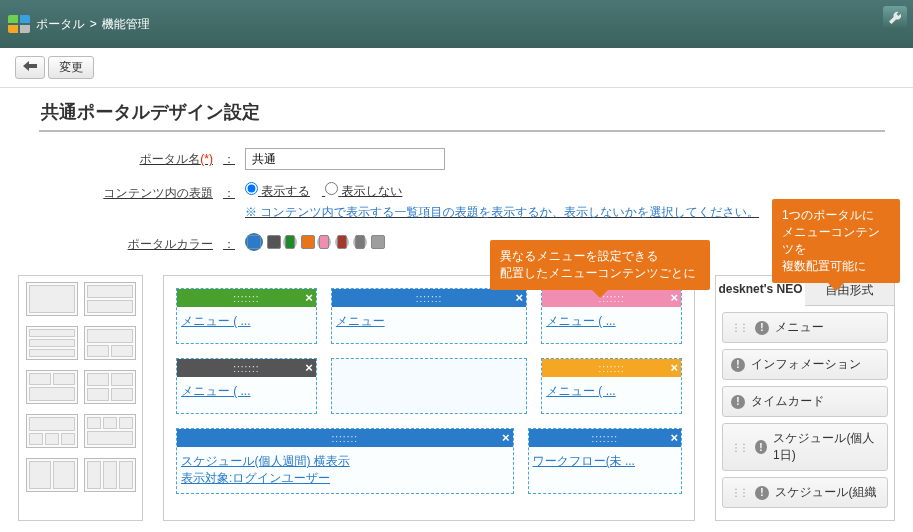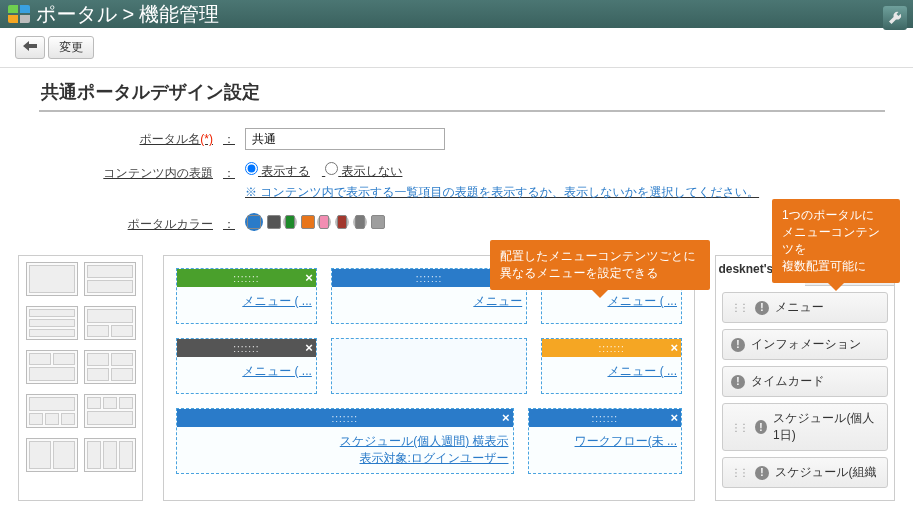--- a/index.html
+++ b/index.html
@@ -1,17 +1,17 @@
 <!DOCTYPE html>
 <html><head>
 <meta charset="utf-8">
 <style>
   * { box-sizing: border-box; margin: 0; padding: 0; }
   body { font-family: "Meiryo","Hiragino Kaku Gothic Pro",sans-serif; font-size: 12px; color: #333; background: #fff; width: 913px; }
-  .hdr { background: linear-gradient(#4b7673,#3a615e); height: 28px; display: flex; align-items: center; padding: 0 8px; color: #fff; font-size: 20px; position: relative; }
+  .hdr { background: linear-gradient(#4b7673,#3a615e); height: 48px; display: flex; align-items: center; padding: 0 8px; color: #fff; font-size: 12px; position: relative; }
   .hdr .ibox { width: 22px; height: 18px; margin-right: 6px; border-radius:2px;}
   .hdr svg.ibox { margin-right:6px;}
   .hdr .wrench { position:absolute; right:6px; top:6px; width:24px; height:24px; display:flex; align-items:center; justify-content:center; background:linear-gradient(#6fa09c,#3d6663); border-radius:3px; }
   .toolbar { padding: 8px 15px; border-bottom:1px solid #ddd;}
   .btn { display:inline-block; border:1px solid #bbb; border-radius:3px; background:linear-gradient(#fefefe,#e6e6e6); padding:2px 10px; font-size:12px; color:#333; cursor:pointer; height:23px; line-height:17px; vertical-align:middle;text-align:center;}
   .btn.back { width:30px; text-align:center; padding:2px 0;}
   .main { padding: 8px 28px 0 24px; margin-left: 15px;}
   h2 { font-size:18px; font-weight:bold; border-bottom:2px solid #bbb; padding:4px 2px 6px; margin-bottom:16px;}
   .formrow { display:flex; align-items:flex-start; margin-bottom:12px;text-decoration:underline;}
   .flabel { width:180px; text-align:right; padding-right:6px; padding-top:3px; color:#444;}
@@ -31,21 +31,21 @@
   .thumb { width:52px; height:34px; border:1px solid #bbb; background:#fafafa; display:flex; flex-direction:column; padding:2px; gap:2px;}
   .th-line { flex:1; background:#eee; border:1px solid #ccc;}
   .th-split { display:flex; gap:2px; flex:1;}
   .th-split div { flex:1; background:#eee; border:1px solid #ccc;}
   .canvas { flex:1; border:1px solid #ccc; background:#fff; padding:12px; height:246px; overflow:auto;}
   .crow { display:flex; gap:14px; margin-bottom:14px;}
   .widget { border:1px dashed #4aa3df; background:#fafeff; flex:1; min-width:0; min-height:56px;}
   .whdr { height:18px; position:relative; display:flex; align-items:center; justify-content:center;}
   .whdr .dots { color:#fff; letter-spacing:1px; font-size:10px; opacity:.85;}
   .whdr .x { position:absolute; right:3px; top:1px; color:#fff; font-size:13px; font-weight:bold; cursor:pointer;}
-  .wbody { padding:6px 4px; text-align:right;}
+  .wbody { padding:6px 4px; text-align:left;}
   .wlink { color:#2a7bc9; text-decoration:underline; font-size:12px;}
   .empty-slot { border:1px dashed #4aa3df; flex:1; min-height:56px; background:#f6fbff;}
   .side { width:180px; border:1px solid #ccc; background:#fff; height:246px; overflow:auto; display:flex; flex-direction:column;}
   .tabs { display:flex; }
   .tab { flex:1; text-align:center; padding:6px 2px; font-size:12px; background:#eee; border-bottom:1px solid #ccc;}
   .tab.act { background:#fff; border-bottom-color:#fff; font-weight:bold;}
   .side-body { padding:6px;}
   .side-item { border:1px solid #ccc; background:linear-gradient(#f8f8f8,#ececec); margin-bottom:6px; padding:6px 8px; display:flex; align-items:center; gap:6px; border-radius:3px;}
   .side-item.drag::before { content:'⋮⋮'; color:#999; font-size:10px; letter-spacing:-2px; margin-right:2px;}
   .bang { display:inline-flex; width:14px; height:14px; border-radius:50%; background:#888; color:#fff; align-items:center; justify-content:center; font-size:10px; font-weight:bold;}
@@ -125,22 +125,22 @@
         <span class="sw-opt">
               <span class="sw" style="background:#7a7a7a"></span>
             </span>
         <span class="sw" style="background:#9e9e9e"></span>
       </div>
     </div>
   </div>
 </div>
 
 <div class="callout" style="left:490px; top:240px; width:220px;">
-  <div>配置したメニューコンテンツごとに</div>
-      <div>異なるメニューを設定できる</div>
+  <div>異なるメニューを設定できる</div>
+      <div>配置したメニューコンテンツごとに</div>
 </div>
 <div class="callout" style="left:772px; top:199px; width:128px;">
   <div>1つのポータルに</div>
       <div>メニューコンテンツを</div>
       <div>複数配置可能に</div>
 </div>
 
 <div class="layout-area">
 
   <div class="thumbs">

